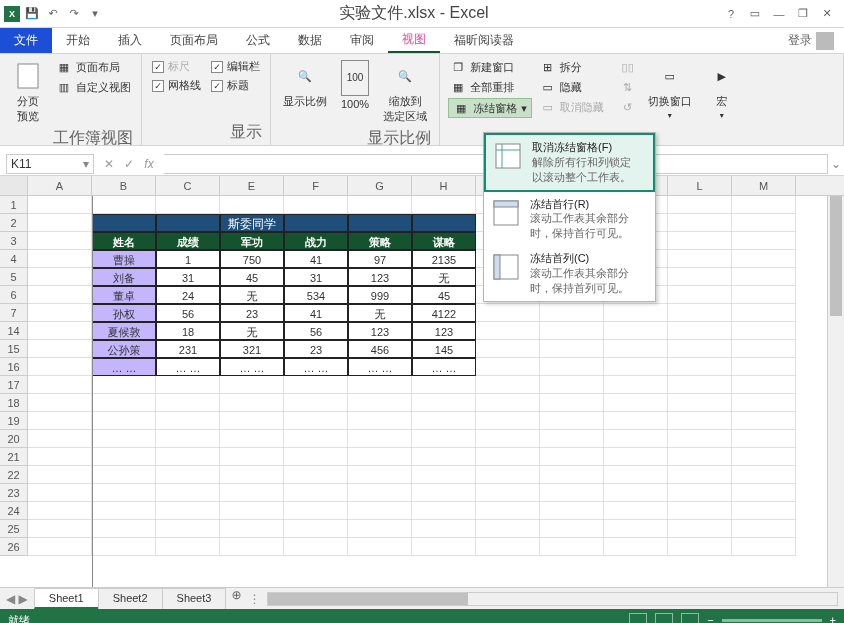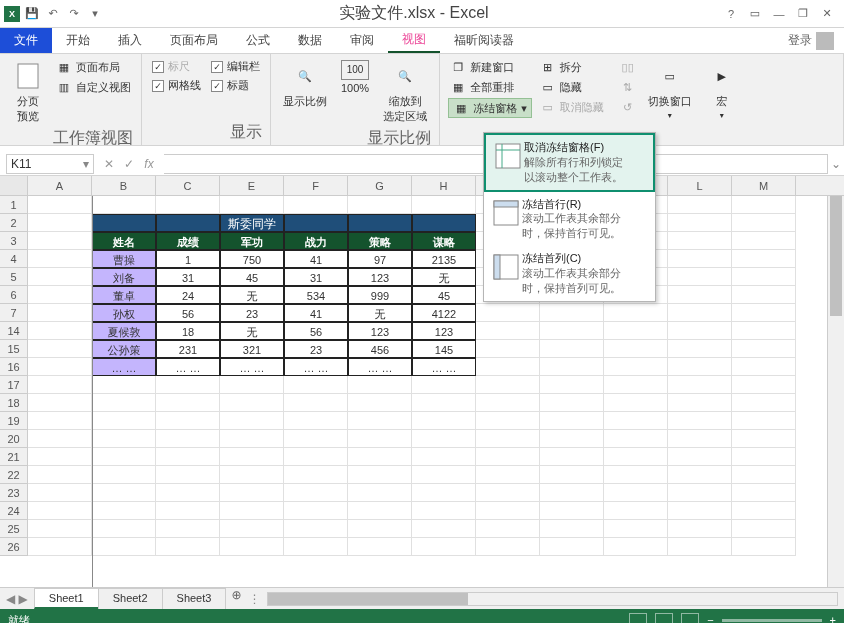--- a/index.html
+++ b/index.html
@@ -31,21 +31,21 @@
 .big-btn .ico { width: 32px; height: 32px; display: flex; align-items: center; justify-content: center; }
 .big-btn.active { background: #d4e6d4; border: 1px solid #217346; }
 .stack { display: flex; flex-direction: column; gap: 2px; font-size: 11px; }
 .stack-row { display: flex; align-items: center; gap: 4px; cursor: pointer; padding: 1px 2px; white-space: nowrap; }
 .chk { width: 12px; height: 12px; border: 1px solid #888; display: inline-flex; align-items: center; justify-content: center; font-size: 9px; background: #fff; }
 .sm-ico { width: 16px; height: 16px; display: inline-flex; align-items: center; justify-content: center; font-size: 11px; }
 .split-btn { background: #c8dfc8; border: 1px solid #94c094; padding: 1px 4px; }
 
 
 .dropdown { position: absolute; left: 483px; top: 132px; width: 173px; background: #fff; border: 1px solid #b5b5b5; box-shadow: 2px 2px 4px rgba(0,0,0,0.2); z-index: 100; }
-.dd-item { display: flex; padding: 5px 6px; cursor: pointer; }
+.dd-item { display: flex; padding: 5px 6px; gap: 8px; cursor: pointer; }
 .dd-item.hl { border: 2px solid #0f8f6f; background: #e3f3ee; }
 .dd-ico { width: 32px; height: 32px; flex-shrink: 0; display: flex; align-items: center; justify-content: center; }
 .dd-text { font-size: 11px; line-height: 1.35; }
 .dd-title { font-weight: normal; color: #222; }
 .dd-desc { color: #666; }
 
 
 .formula-bar { height: 24px; border-bottom: 1px solid #d4d4d4; display: flex; align-items: center; background: #fff; margin-top: 6px; }
 .name-box { width: 88px; border: 1px solid #ccc; height: 20px; padding: 0 4px; font-size: 12px; margin-left: 6px; display: flex; align-items: center; }
 .fx-btns { display: flex; gap: 2px; margin: 0 6px; color: #999; }
@@ -177,21 +177,21 @@
     <div class="rgroup-label">显示</div>
   </div>
 
   <div class="rgroup">
     <div class="rgroup-content">
       <div class="big-btn">
           <div class="ico">🔍</div>
           <span>显示比例</span>
         </div>
       <div class="big-btn">
-          <div class="ico" style="font-size:10px;border:1px solid #888;width:28px;height:20px;line-height:20px">100</div>
+          <div class="ico" style="font-size:10px;border:1px solid #888;width:28px;height:36px;line-height:20px">100</div>
           <span>100%</span>
         </div>
       <div class="big-btn">
           <div class="ico">🔍</div>
           <span style="white-space:pre">缩放到
 选定区域</span>
         </div>
     </div>
     <div class="rgroup-label">显示比例</div>
   </div>

